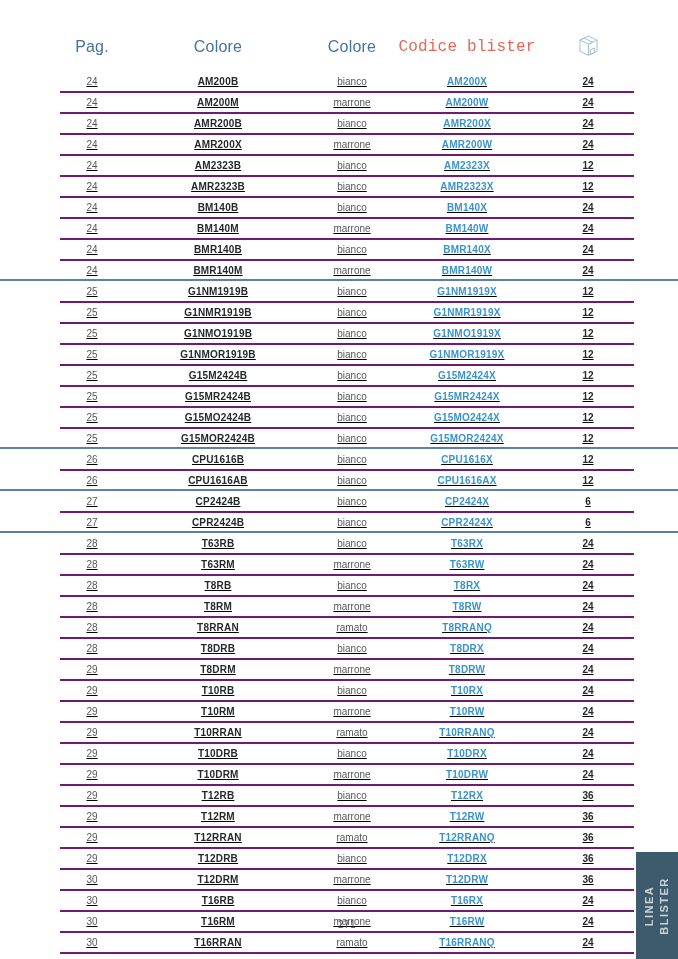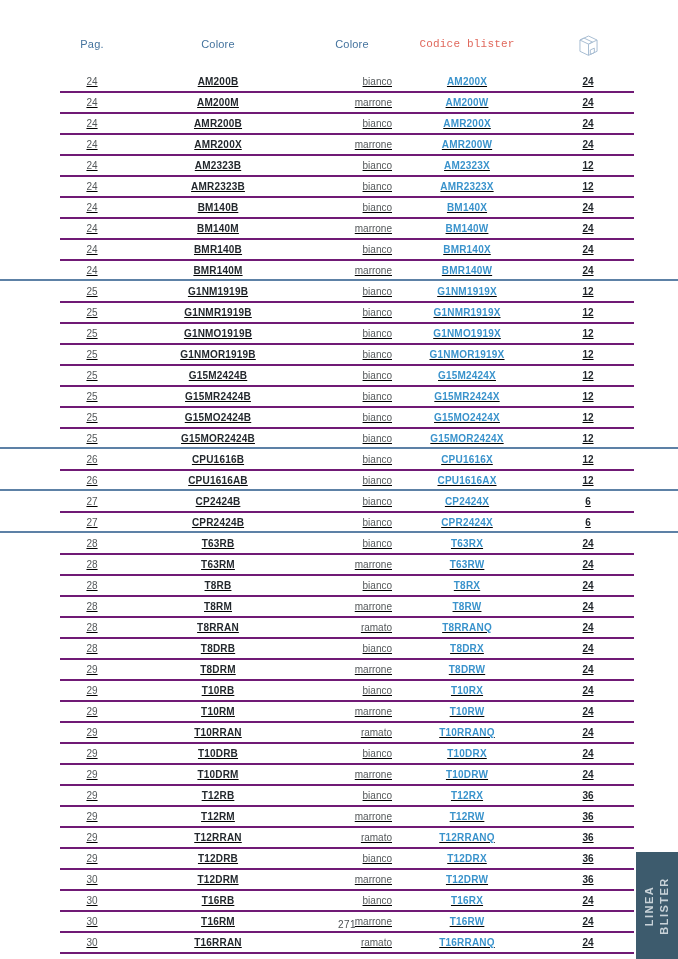--- a/index.html
+++ b/index.html
@@ -13,21 +13,21 @@
 
   
   .header-row {
     position: absolute; left: 60px; top: 38px; width: 574px;
     display: grid;
     grid-template-columns: 64px 188px 80px 150px 92px;
     align-items: center;
   }
   .header-cell {
     text-align: center;
-    font-size: 11px;
+    font-size: 16px;
     letter-spacing: .2px;
     color: #44739e;
   }
   .header-cell.blister { color: #e0685c; font-family: Liberation Mono, monospace; }
 
   .box-icon {
     position: absolute; left: 575px; top: 31px;
     width: 27px; height: 28px;
   }
 
@@ -44,21 +44,21 @@
   }
   .grid-row.group-end { border-bottom-color: transparent; }
   .grid-row.group-end::after {
     content: "";
     position: absolute; left: -60px; width: 678px; bottom: -1px; height: 2px;
     background: #5d81a6;
   }
   .cell { text-align: center; font-size: 10px; white-space: nowrap; }
   .cell-pag    { color: #54585a; }
   .cell-codice { color: #24292e; font-weight: bold; letter-spacing: .2px; }
-  .cell-colore { color: #54585a; text-align: right; }
+  .cell-colore { color: #54585a; }
   .cell-blister{ color: #3a93cc; font-weight: bold; letter-spacing: .2px; }
   .cell-qty    { color: #24292e; font-weight: bold; }
 
   
   .page-number {
     position: absolute; left: 60px; top: 919px; width: 574px;
     text-align: center;
     font-size: 10px;
     color: #4b4f52;
     letter-spacing: .5px;

